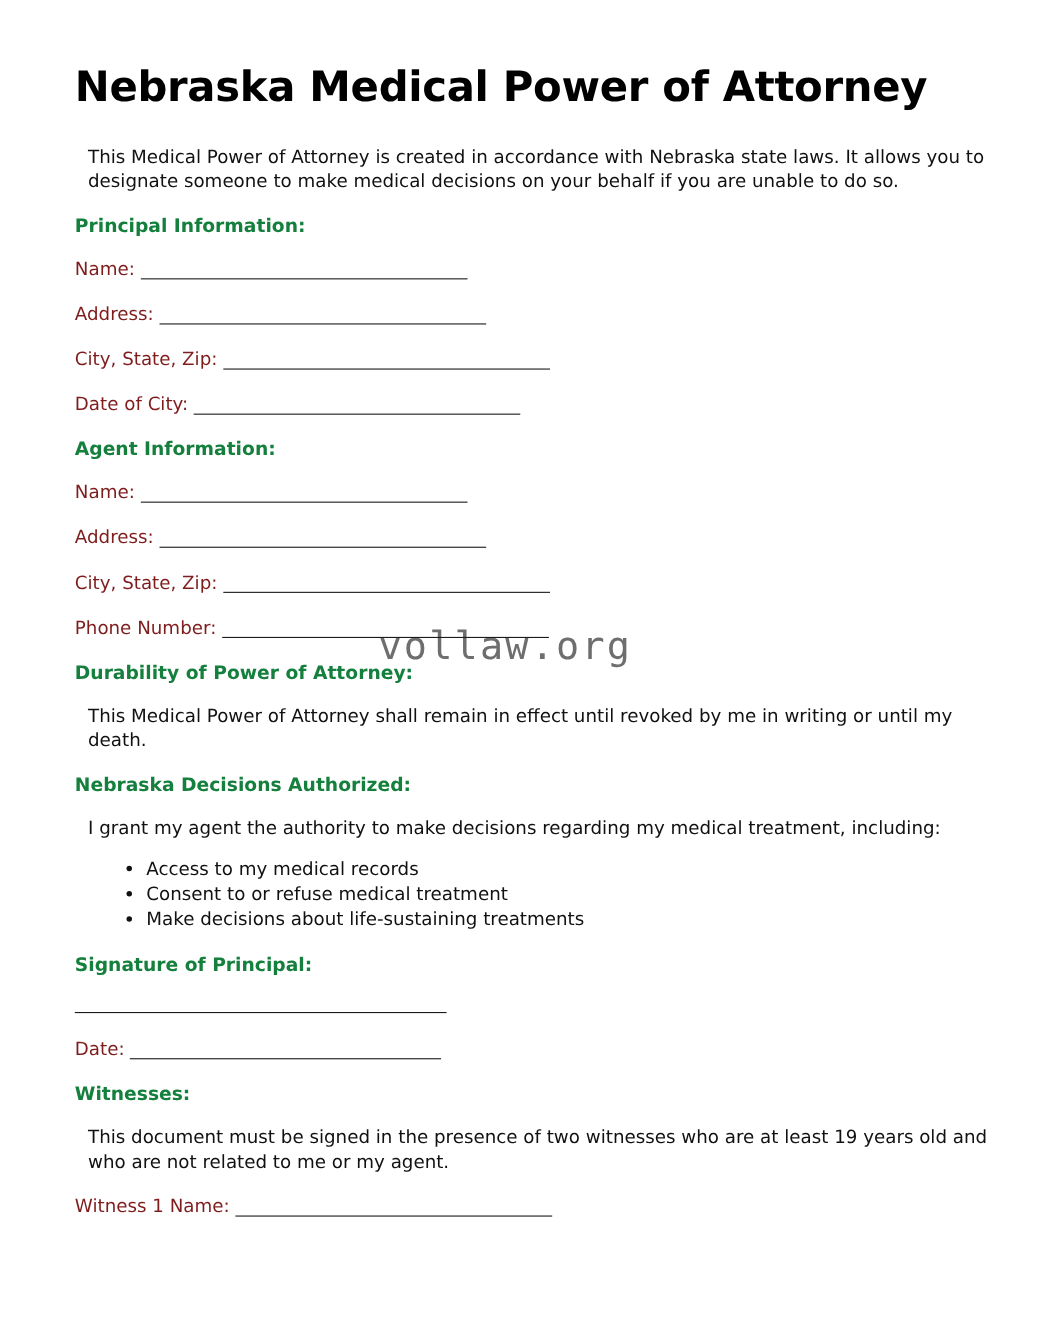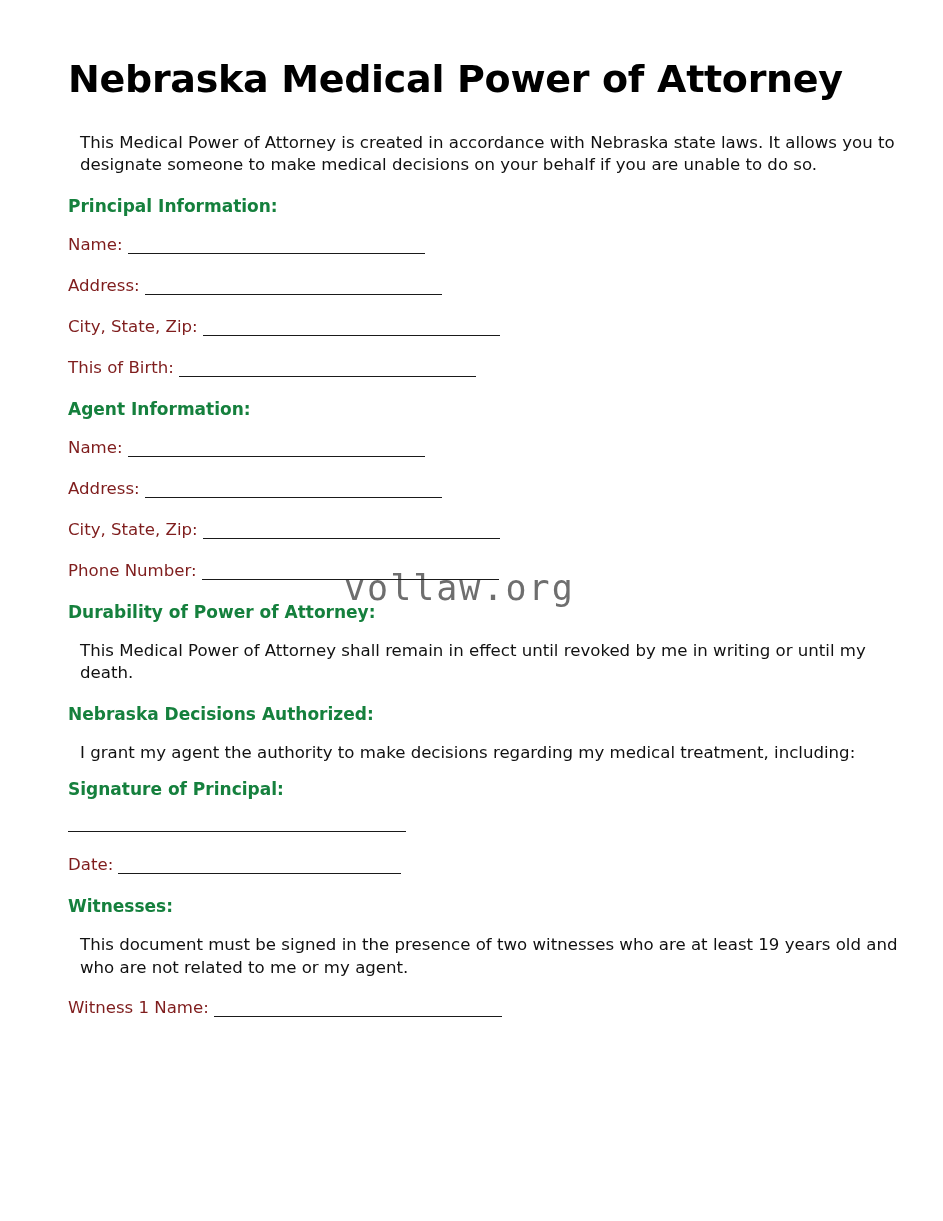--- a/index.html
+++ b/index.html
@@ -161,21 +161,21 @@
 
     <div class="field-row">
       <span class="field-label">Address:</span><span class="blank w-address"></span>
     </div>
 
     <div class="field-row">
       <span class="field-label">City, State, Zip:</span><span class="blank w-csz"></span>
     </div>
 
     <div class="field-row">
-      <span class="field-label">This of Birth:</span><span class="blank w-dob"></span>
+      <span class="field-label">Date of City:</span><span class="blank w-dob"></span>
     </div>
 
     <div class="heading spaced-top">Agent Information:</div>
 
     <div class="field-row">
       <span class="field-label">Name:</span><span class="blank w-name"></span>
     </div>
 
     <div class="field-row">
       <span class="field-label">Address:</span><span class="blank w-address"></span>
@@ -188,20 +188,25 @@
     <div class="field-row">
       <span class="field-label">Phone Number:</span><span class="blank w-phone"></span>
     </div>
 
     <div class="heading">Durability of Power of Attorney:</div>
     <p class="para">This Medical Power of Attorney shall remain in effect until revoked by me in writing or until my death.</p>
 
     <div class="heading">Nebraska Decisions Authorized:</div>
     <p class="para tight">I grant my agent the authority to make decisions regarding my medical treatment, including:</p>
 
+    <ul class="bullets">
+      <li>Access to my medical records</li>
+      <li>Consent to or refuse medical treatment</li>
+      <li>Make decisions about life-sustaining treatments</li>
+    </ul>
 
     <div class="heading">Signature of Principal:</div>
 
     <span class="sig-line"></span>
 
     <div class="field-row">
       <span class="field-label">Date:</span><span class="blank w-date"></span>
     </div>
 
     <div class="heading">Witnesses:</div>

